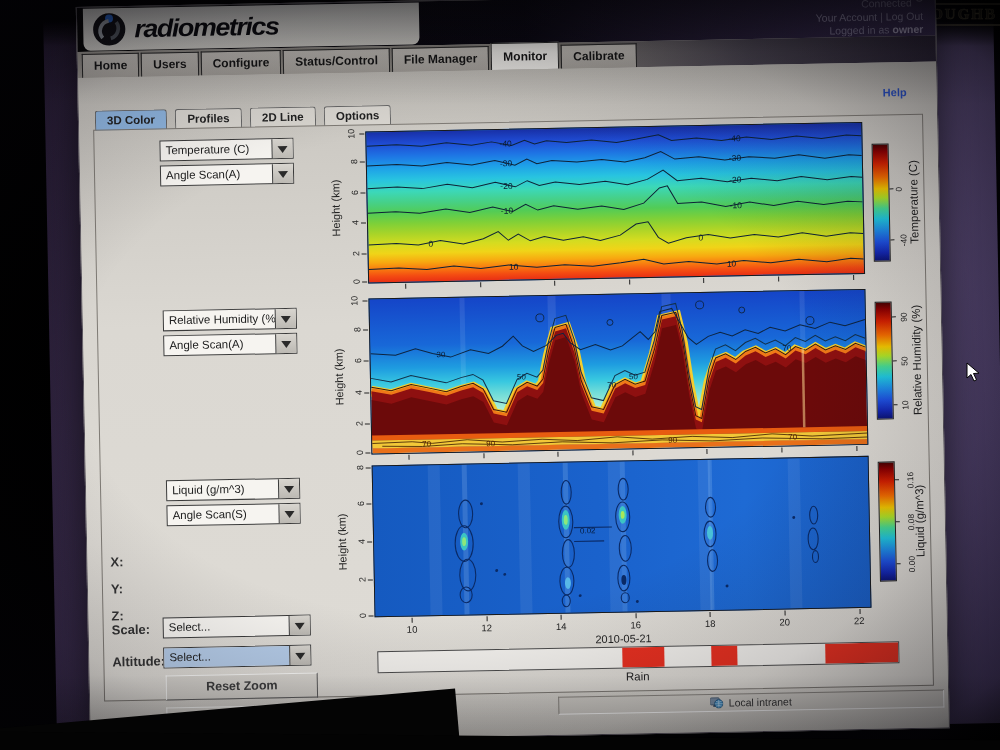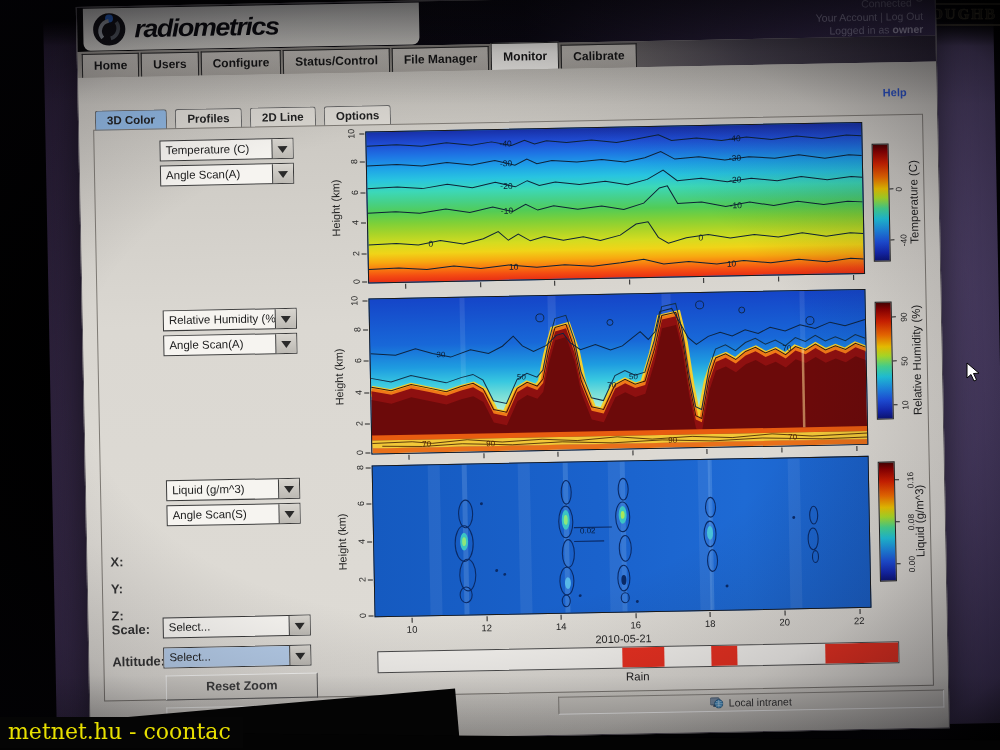--- a/index.html
+++ b/index.html
@@ -621,14 +621,13 @@
       <span>Local intranet</span>
     </div>
   </div>
 
   <svg class="cursor" width="16" height="22" viewBox="0 0 16 22">
     <path d="M1 1 L1 16 L5 12.5 L8 19 L10.5 17.8 L7.5 11.5 L13 11.2 Z" fill="#fff" stroke="#000" stroke-width="1"></path>
   </svg>
   <div class="bezel-wedge"></div>
   <div class="bezel-bottom"></div>
   <div class="vignette"></div>
-  <div class="watermark">metnet.hu - coontac</div>
 </div>
 
 </body></html>

